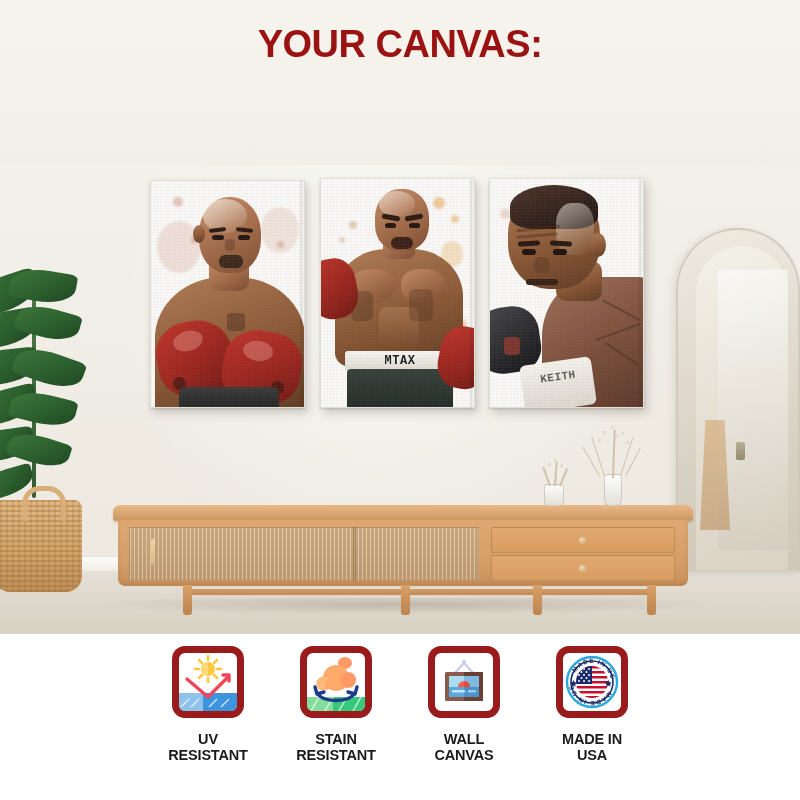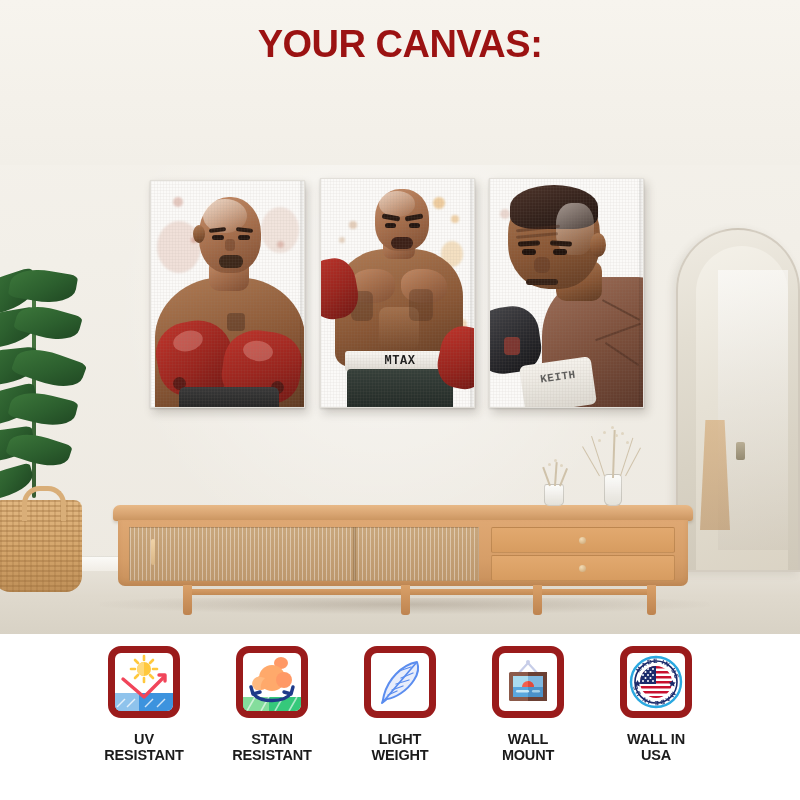--- a/index.html
+++ b/index.html
@@ -487,57 +487,40 @@
           <path d="M22 25 a13 13 0 0 0 -4 12 h-5 a7 7 0 0 1 5 -13z" fill="#FFB97F"></path>
           <path d="M10 40 C16 50 42 50 48 40" stroke="#1E3A8A" stroke-width="3.4" fill="none" stroke-linecap="round"></path>
           <path d="M8 34 L10 41 L17 39" stroke="#1E3A8A" stroke-width="3.4" fill="none" stroke-linecap="round" stroke-linejoin="round"></path>
           <path d="M50 34 L48 41 L41 39" stroke="#1E3A8A" stroke-width="3.4" fill="none" stroke-linecap="round" stroke-linejoin="round"></path>
         </svg>
       </div>
       <div class="feature-label">STAIN
 RESISTANT</div>
     </div>
 
-    <div class="feature">
-      <div class="feature-icon-box">
-        <svg class="ico" viewBox="0 0 58 58" xmlns="http://www.w3.org/2000/svg">
-          <path d="M46 9 C30 12 17 27 13 42 C12 46 12 48 11 50 L16 46 C24 45 36 38 43 27 C47 21 48 14 46 9 Z" fill="#E8EDFB" stroke="#5B8DEF" stroke-width="2" stroke-linejoin="round"></path>
-          <path d="M45 10 L12 49" stroke="#5B8DEF" stroke-width="1.8" stroke-linecap="round"></path>
-          <g stroke="#5B8DEF" stroke-width="1.3" fill="none" stroke-linecap="round">
-            <path d="M40 14 L28 18"></path>
-              <path d="M42 20 L30 25"></path>
-            <path d="M38 27 L25 31"></path>
-              <path d="M32 33 L21 37"></path>
-            <path d="M26 38 L17 42"></path>
-          </g>
-        </svg>
-      </div>
-      <div class="feature-label">LIGHT
-WEIGHT</div>
-    </div>
 
     <div class="feature">
       <div class="feature-icon-box">
         <svg class="ico" viewBox="0 0 58 58" xmlns="http://www.w3.org/2000/svg">
           <path d="M29 10 L18 22 M29 10 L40 22" stroke="#C7CDE8" stroke-width="2.2" fill="none" stroke-linecap="round"></path>
           <circle cx="29" cy="9" r="2" fill="#C7CDE8"></circle>
           <rect x="10" y="19" width="38" height="29" rx="1.5" fill="#8B5A4A"></rect>
           <rect x="29" y="19" width="19" height="29" fill="#6B4034"></rect>
           <rect x="14" y="23" width="30" height="21" fill="#A9DCF0"></rect>
           <rect x="29" y="23" width="15" height="21" fill="#7FB8E0"></rect>
           <rect x="14" y="34" width="30" height="10" fill="#5AA8DE"></rect>
           <rect x="29" y="34" width="15" height="10" fill="#4B92C9"></rect>
           <path d="M23 34 a6 6 0 0 1 12 0 z" fill="#F4604E"></path>
           <path d="M29 28 a6 6 0 0 1 6 6 h-6 z" fill="#E04B3C"></path>
           <rect x="17" y="37" width="13" height="2.6" rx="1.3" fill="#C7E8F7"></rect>
           <rect x="33" y="37" width="8" height="2.6" rx="1.3" fill="#A2CFE8"></rect>
         </svg>
       </div>
       <div class="feature-label">WALL
-MOUNT</div>
+CANVAS</div>
     </div>
 
     <div class="feature">
       <div class="feature-icon-box">
         <svg class="ico" viewBox="0 0 58 58" xmlns="http://www.w3.org/2000/svg">
           <circle cx="29" cy="29" r="25" fill="#FFFFFF" stroke="#2AA8E0" stroke-width="2.4"></circle>
           <circle cx="29" cy="29" r="21" fill="#FFFFFF" stroke="#1B2A6B" stroke-width="1.6"></circle>
           <defs>
             <clipPath id="flagclip">
                 <circle cx="29" cy="29" r="16"></circle>
@@ -576,18 +559,18 @@
           <text font-family="Liberation Sans, sans-serif" font-size="6.2" font-weight="bold" fill="#1B2A6B" letter-spacing="1.1">
             <textPath href="#arcTop" startOffset="16%">MADE IN USA</textPath>
           </text>
           <text font-family="Liberation Sans, sans-serif" font-size="6.2" font-weight="bold" fill="#1B2A6B" letter-spacing="1.1">
             <textPath href="#arcBot" startOffset="16%">MADE IN USA</textPath>
           </text>
           <path d="M8 27 l1.4 2.6 L12 30 l-1.9 1.9 0.5 2.8 -2.6 -1.4 -2.6 1.4 0.5 -2.8 L4 30 l2.6 -0.4 z" fill="#1B2A6B" transform="translate(2,-1) scale(0.85) translate(2,6)"></path>
           <path d="M50 27 l1.4 2.6 L54 30 l-1.9 1.9 0.5 2.8 -2.6 -1.4 -2.6 1.4 0.5 -2.8 L46 30 l2.6 -0.4 z" fill="#1B2A6B" transform="translate(-4,-1) scale(0.85) translate(8,6)"></path>
         </svg>
       </div>
-      <div class="feature-label">WALL IN
+      <div class="feature-label">MADE IN
 USA</div>
     </div>
 
   </div>
 </div>
 
 </body></html>

